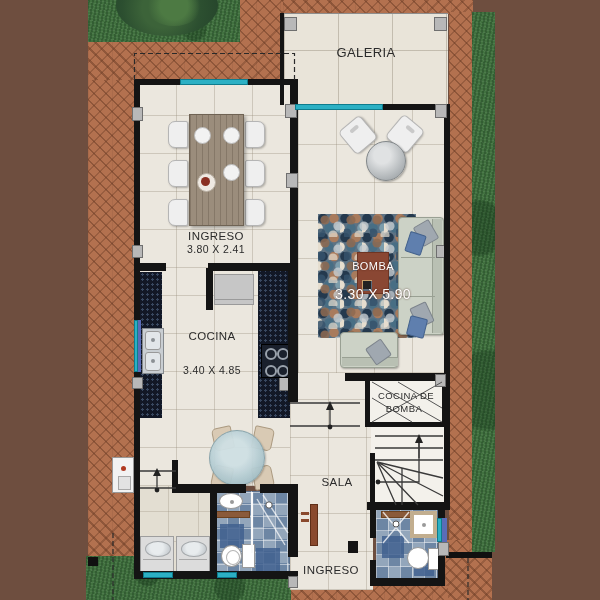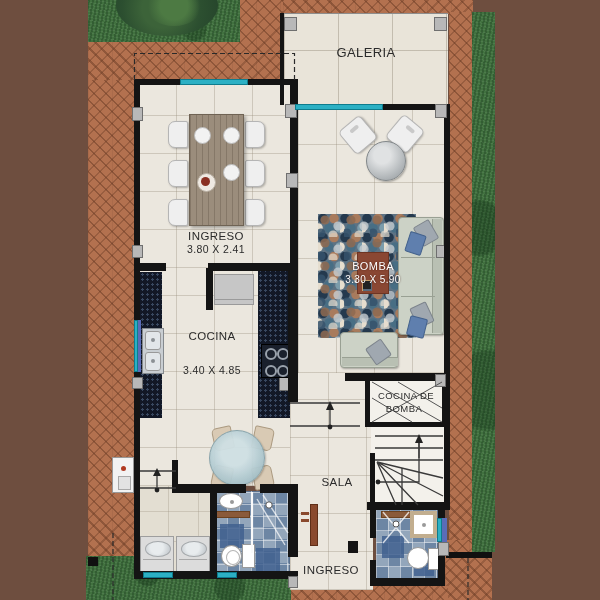--- a/index.html
+++ b/index.html
@@ -311,21 +311,21 @@
       <path d="M134.5,80 V53.5 H294.5 V80"></path>
       <path d="M113,533 V600"></path>
       <path d="M468,558 V600"></path>
     </g>
   </svg>
 
   <div class="abs lbl" style="left:366px;top:52px;font-size:13px;">GALERIA</div>
   <div class="abs lbl" style="left:216px;top:236px;font-size:11.5px;">INGRESO</div>
   <div class="abs lbl" style="left:216px;top:249px;font-size:10.5px;">3.80 X 2.41</div>
   <div class="abs lbl lbl-w" style="left:373px;top:266px;font-size:11px;">BOMBA</div>
-  <div class="abs lbl lbl-w" style="left:373px;top:279px;font-size:10px;">3.30 X 5.90</div>
+  <div class="abs lbl lbl-w" style="left:373px;top:294px;font-size:14px;">3.30 X 5.90</div>
   <div class="abs lbl" style="left:212px;top:336px;font-size:11.5px;">COCINA</div>
   <div class="abs lbl" style="left:212px;top:370px;font-size:10.5px;">3.40 X 4.85</div>
   <div class="abs lbl" style="left:406px;top:395px;font-size:9.5px;">COCINA DE</div>
   <div class="abs lbl" style="left:404px;top:408px;font-size:9.5px;">BOMBA</div>
   <div class="abs lbl" style="left:337px;top:482px;font-size:11.5px;">SALA</div>
   <div class="abs lbl" style="left:331px;top:570px;font-size:11.5px;">INGRESO</div>
 
 </div>
 
 </body></html>

